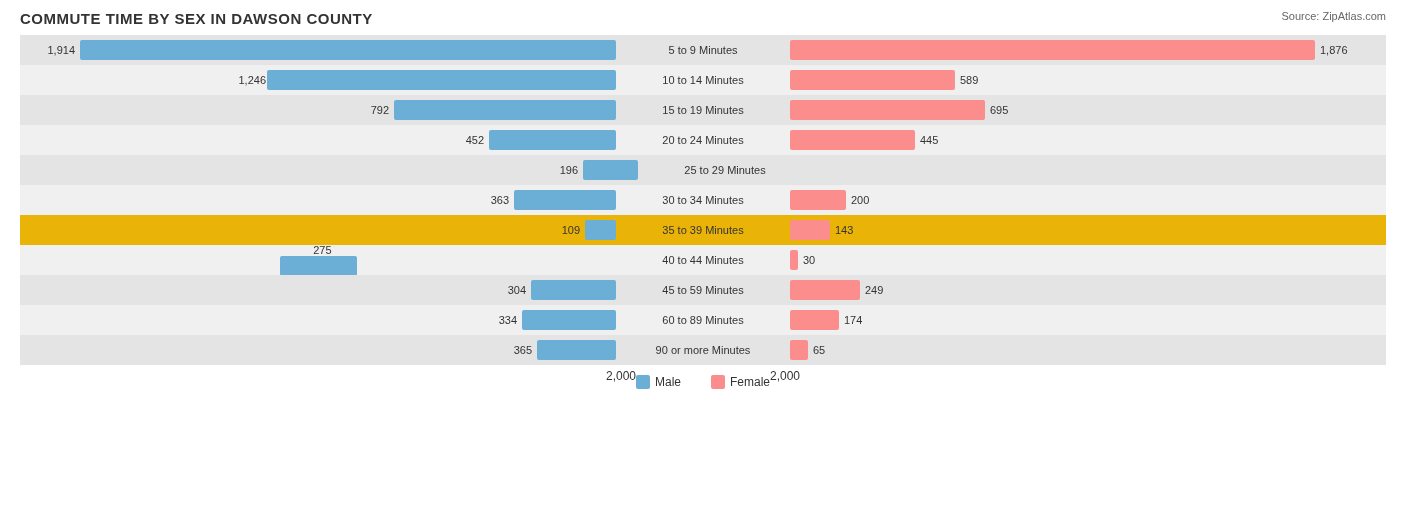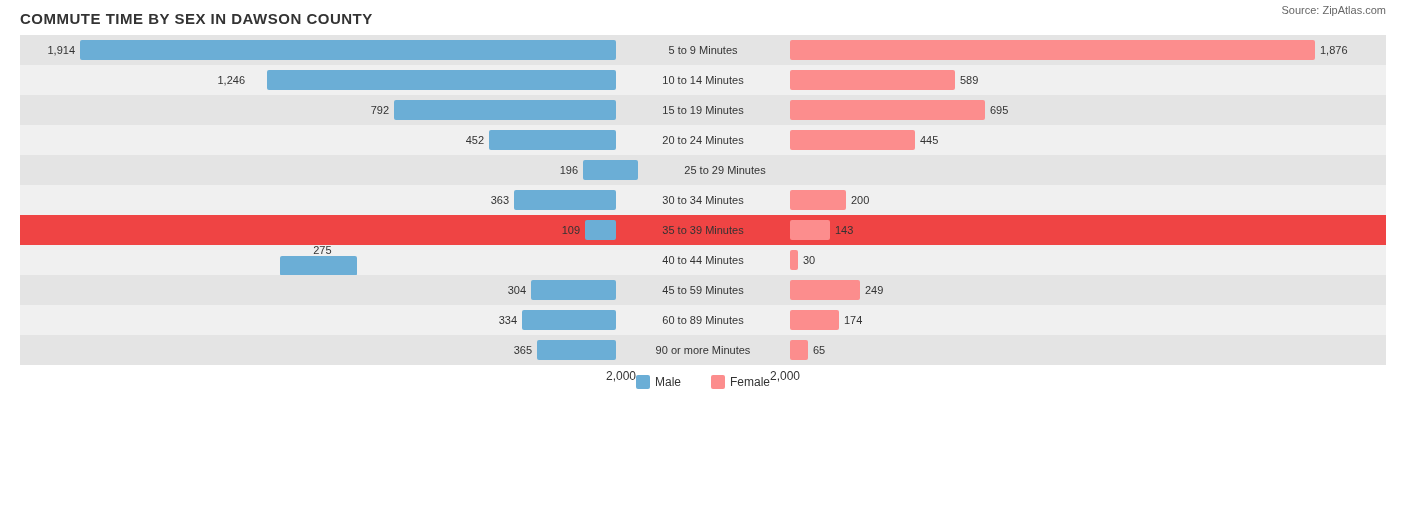--- a/index.html
+++ b/index.html
@@ -21,21 +21,21 @@
     .chart-title {
       font-size: 15px;
       font-weight: bold;
       color: #333;
       text-transform: uppercase;
       margin-bottom: 8px;
       letter-spacing: 0.5px;
     }
     .source {
       position: absolute;
-      top: 4px;
+      top: 10px;
       right: 20px;
       font-size: 11px;
       color: #666;
     }
     .legend {
       display: flex;
       justify-content: center;
       gap: 30px;
       margin-top: 6px;
     }
@@ -71,21 +71,21 @@
           <div style="height: 20px; width: 536px; background: rgb(107, 174, 214); border-radius: 2px;"></div>
         </div>
         <div style="width: 170px; text-align: center; font-size: 11px; color: rgb(51, 51, 51); flex-shrink: 0; padding: 0px 4px;">5 to 9 Minutes</div>
         <div style="width: 620px; display: flex; align-items: center; justify-content: flex-start; padding-left: 2px;">
           <div style="height: 20px; width: 525px; background: rgb(252, 141, 141); border-radius: 2px;"></div>
           <span style="font-size: 11px; color: rgb(51, 51, 51); margin-left: 5px; min-width: 32px;">1,876</span>
         </div>
       </div>
       <div style="display: flex; align-items: center; height: 30px; background: rgb(240, 240, 240);">
         <div style="width: 620px; display: flex; align-items: center; justify-content: flex-end; padding-right: 2px;">
-          <span style="font-size: 11px; color: rgb(51, 51, 51); margin-right: 22px; min-width: 32px; text-align: right;">1,246</span>
+          <span style="font-size: 11px; color: rgb(51, 51, 51); margin-right: 1px; min-width: 32px; text-align: right;">1,246</span>
           <div style="height: 20px; width: 349px; background: rgb(107, 174, 214); border-radius: 2px;"></div>
         </div>
         <div style="width: 170px; text-align: center; font-size: 11px; color: rgb(51, 51, 51); flex-shrink: 0; padding: 0px 4px;">10 to 14 Minutes</div>
         <div style="width: 620px; display: flex; align-items: center; justify-content: flex-start; padding-left: 2px;">
           <div style="height: 20px; width: 165px; background: rgb(252, 141, 141); border-radius: 2px;"></div>
           <span style="font-size: 11px; color: rgb(51, 51, 51); margin-left: 5px; min-width: 32px;">589</span>
         </div>
       </div>
       <div style="display: flex; align-items: center; height: 30px; background: rgb(228, 228, 228);">
         <div style="width: 620px; display: flex; align-items: center; justify-content: flex-end; padding-right: 2px;">
@@ -120,21 +120,21 @@
         <div style="width: 620px; display: flex; align-items: center; justify-content: flex-end; padding-right: 2px;">
           <span style="font-size: 11px; color: rgb(51, 51, 51); margin-right: 5px; min-width: 32px; text-align: right;">363</span>
           <div style="height: 20px; width: 102px; background: rgb(107, 174, 214); border-radius: 2px;"></div>
         </div>
         <div style="width: 170px; text-align: center; font-size: 11px; color: rgb(51, 51, 51); flex-shrink: 0; padding: 0px 4px;">30 to 34 Minutes</div>
         <div style="width: 620px; display: flex; align-items: center; justify-content: flex-start; padding-left: 2px;">
           <div style="height: 20px; width: 56px; background: rgb(252, 141, 141); border-radius: 2px;"></div>
           <span style="font-size: 11px; color: rgb(51, 51, 51); margin-left: 5px; min-width: 32px;">200</span>
         </div>
       </div>
-      <div style="display: flex; align-items: center; height: 30px; background: #ef4444;">
+      <div style="display: flex; align-items: center; height: 30px; background: #eab308;">
         <div style="width: 620px; display: flex; align-items: center; justify-content: flex-end; padding-right: 2px;">
           <span style="font-size: 11px; color: rgb(51, 51, 51); margin-right: 5px; min-width: 32px; text-align: right;">109</span>
           <div style="height: 20px; width: 31px; background: rgb(107, 174, 214); border-radius: 2px;"></div>
         </div>
         <div style="width: 170px; text-align: center; font-size: 11px; color: rgb(51, 51, 51); flex-shrink: 0; padding: 0px 4px;">35 to 39 Minutes</div>
         <div style="width: 620px; display: flex; align-items: center; justify-content: flex-start; padding-left: 2px;">
           <div style="height: 20px; width: 40px; background: rgb(252, 141, 141); border-radius: 2px;"></div>
           <span style="font-size: 11px; color: rgb(51, 51, 51); margin-left: 5px; min-width: 32px;">143</span>
         </div>
       </div>

